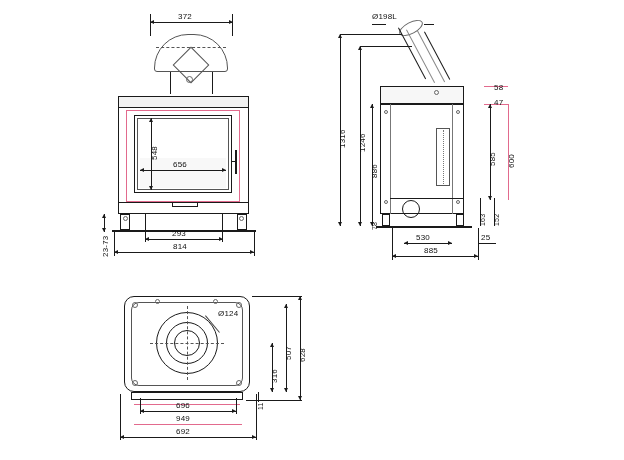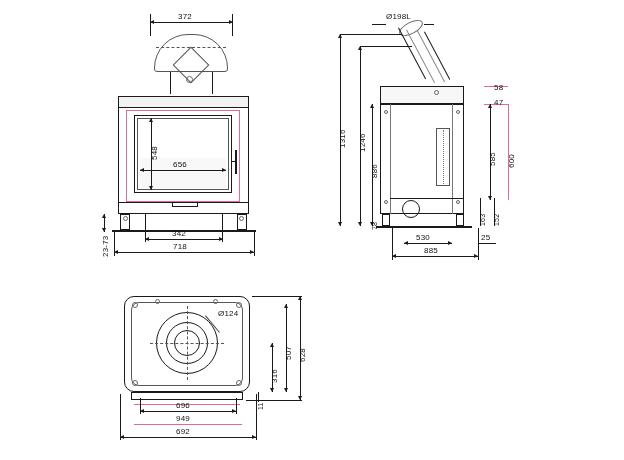--- a/index.html
+++ b/index.html
@@ -93,33 +93,33 @@
     <div class="dim dimv" style="left:104px;top:214px;height:18px;"></div>
     <div class="arrowU" style="left:102px;top:214px;"></div>
     <div class="arrowD" style="left:102px;top:228px;"></div>
     <div class="lbl vert" style="left:101px;top:257px;">23-73</div>
 
     <div class="dim dimh" style="left:145px;top:239px;width:78px;"></div>
     <div class="arrowL" style="left:145px;top:237px;"></div>
     <div class="arrowR" style="left:219px;top:237px;"></div>
     <div class="dim dimv" style="left:145px;top:230px;height:12px;"></div>
     <div class="dim dimv" style="left:222px;top:230px;height:12px;"></div>
-    <div class="lbl" style="left:172px;top:229px;">342</div>
+    <div class="lbl" style="left:172px;top:229px;">293</div>
 
     <div class="dim dimh" style="left:114px;top:252px;width:140px;"></div>
     <div class="arrowL" style="left:114px;top:250px;"></div>
     <div class="arrowR" style="left:250px;top:250px;"></div>
     <div class="dim dimv" style="left:114px;top:232px;height:24px;"></div>
     <div class="dim dimv" style="left:254px;top:232px;height:24px;"></div>
-    <div class="lbl" style="left:173px;top:242px;">718</div>
+    <div class="lbl" style="left:173px;top:242px;">814</div>
   </div>
 
   <div class="grp">
 
-    <div class="lbl" style="left:386px;top:12px;">Ø198L</div>
+    <div class="lbl" style="left:372px;top:12px;">Ø198L</div>
     <div class="dim dimh" style="left:372px;top:24px;width:14px;"></div>
     <div class="dim dimh" style="left:424px;top:24px;width:10px;"></div>
     <div class="circthin" style="left:398px;top:22px;width:26px;height:12px;border-radius:50%;transform:rotate(-28deg);"></div>
 
     <div class="ln" style="left:398px;top:28px;width:1px;height:58px;transform:rotate(-28deg);transform-origin:top left;"></div>
     <div class="ln" style="left:424px;top:32px;width:1px;height:54px;transform:rotate(-28deg);transform-origin:top left;"></div>
     <div class="ln" style="left:406px;top:30px;width:1px;height:60px;transform:rotate(-28deg);transform-origin:top left;background:#888;"></div>
     <div class="ln" style="left:417px;top:31px;width:1px;height:58px;transform:rotate(-28deg);transform-origin:top left;background:#888;"></div>
 
     <div class="box" style="left:380px;top:86px;width:84px;height:18px;"></div>

